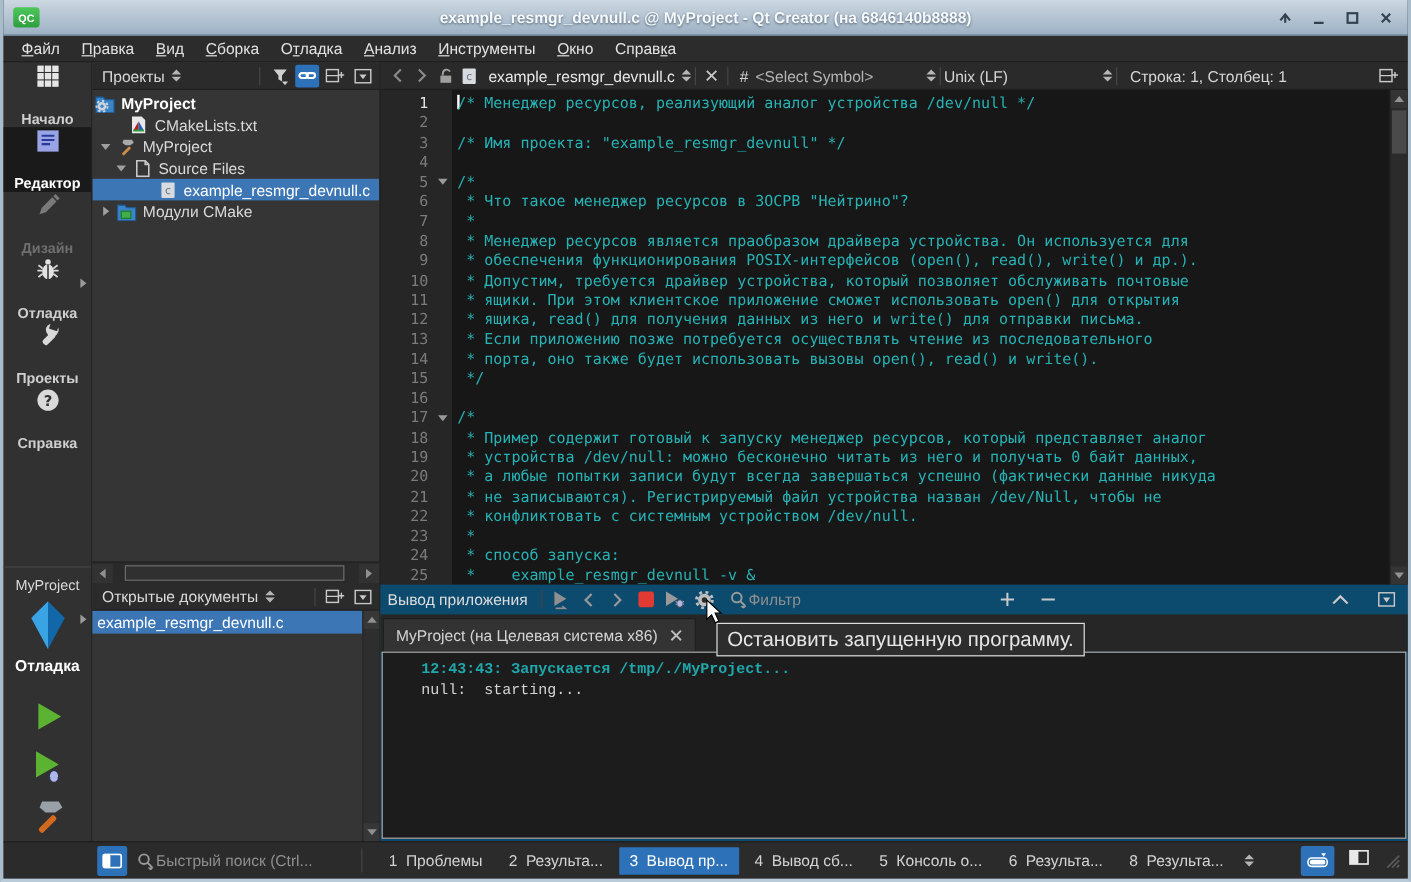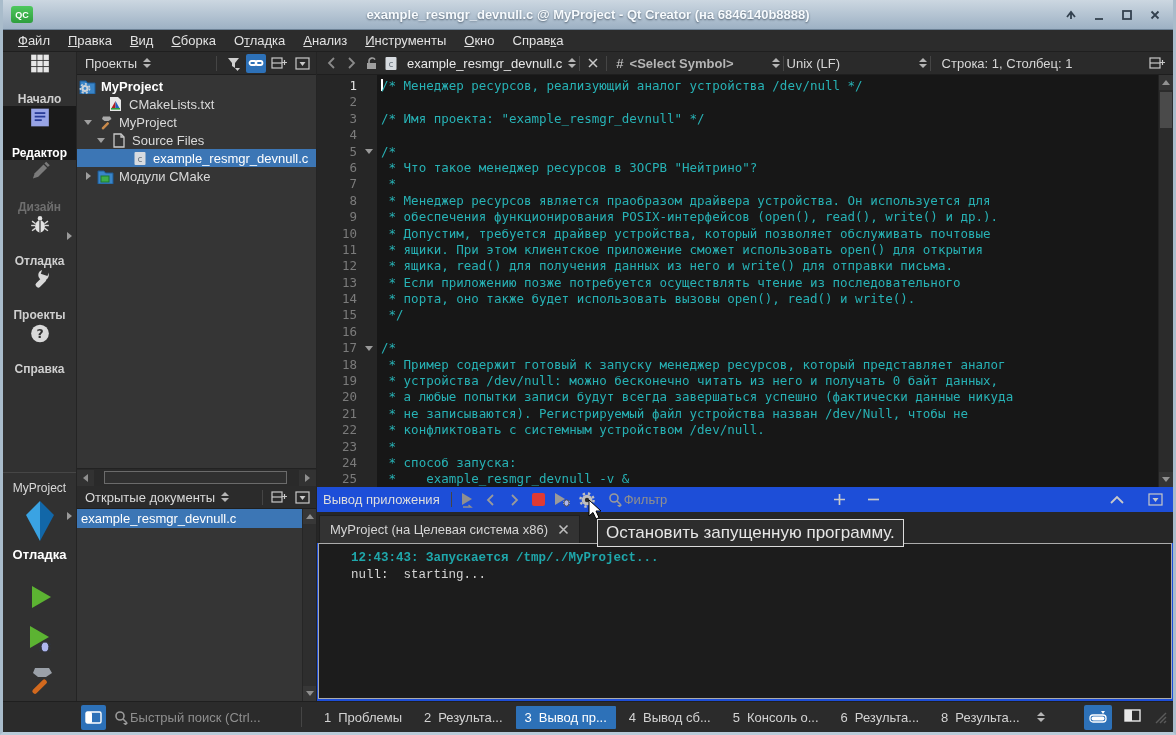--- a/index.html
+++ b/index.html
@@ -92,21 +92,21 @@
 
   
   .right-col { flex:1 1 auto; display:flex; flex-direction:column; min-width:0; min-height:0; }
 
   
   .ed-toolbar { height:23px; flex:0 0 23px; background:#2a2a2a; border-bottom:1px solid #1e1e1e;
     display:flex; align-items:center; padding:0 6px 0 4px; color:#d6d6d6; font-size:13px; white-space:nowrap; }
   .nav-chevron { width:20px; display:flex; justify-content:center; }
   .ed-toolbar .grp { display:flex; align-items:center; }
   .fname { margin-left:6px; color:#e8e8e8; }
-  .syml { color:#b5b5b5;font-weight:bold; }
+  .syml { color:#b5b5b5; }
   .spacer { flex:1; }
 
   
   .editor { flex:0 0 412px; height:412px; display:flex; min-height:0; background:#171717; }
   .code-scroll-x { flex:1; overflow:hidden; position:relative;
     background:linear-gradient(to right,#262626 60px,#171717 60px); padding-top:3px; }
   .code-line { display:flex; height:16.4px; line-height:16.4px; font-family:"DejaVu Sans Mono","Liberation Mono",monospace; font-size:12.5px; }
   .code-line .ln { width:44px; flex:0 0 44px; text-align:right; padding-right:4px; color:#7b7b7b; }
   .code-line.cur .ln { color:#e3e3e3; }
   .code-line .fold { width:16px; flex:0 0 16px; display:flex; align-items:center; justify-content:center; }
@@ -114,21 +114,21 @@
   .code-line .txt { white-space:pre; color:#27b2b5; padding-left:4px; }
   .code-line.cur .txt::before { content:""; display:inline-block; width:0; height:12px; border-left:2px solid #fff; margin-right:-2px; vertical-align:-1px; }
   .ed-vscroll { width:15px; flex:0 0 15px; background:#2b2b2b; border-left:1px solid #222; position:relative; }
   .sb-btn { position:absolute; left:0; width:100%; height:15px; background:#343434; display:flex; align-items:center; justify-content:center; }
   .sb-up { top:0; } .sb-dn { bottom:0; }
   .sb-up::before { content:""; border-bottom:5px solid #929292; border-left:4px solid transparent; border-right:4px solid transparent; }
   .sb-dn::before { content:""; border-top:5px solid #929292; border-left:4px solid transparent; border-right:4px solid transparent; }
   .sb-thumb { position:absolute; left:1px; right:1px; top:17px; height:36px; background:#4a4a4a; }
 
   
-  .output-panel { flex:1 1 auto; background:#1d4ed8; display:flex; flex-direction:column; min-height:0; }
+  .output-panel { flex:1 1 auto; background:#0c4a6e; display:flex; flex-direction:column; min-height:0; }
   .op-header { height:25px; flex:0 0 25px; display:flex; align-items:center; padding:0 6px; color:#dedede; font-size:13px; }
   .op-title { margin-right:8px; }
   .op-ico { width:24px; height:20px; display:flex; align-items:center; justify-content:center; }
   .filter-box { display:flex; align-items:center; margin-left:8px; }
   .filter-input { background:transparent; border:none; outline:none; color:#cfcfcf; font-size:13px; width:150px; }
   .filter-input::placeholder { color:#8f8f8f; }
   .op-right { margin-left:auto; display:flex; align-items:center; gap:10px; }
   .op-far { margin-left:210px; display:flex; align-items:center; gap:14px; }
 
   .op-tabs { height:31px; flex:0 0 31px; background:#262626; display:flex; align-items:flex-end; }

